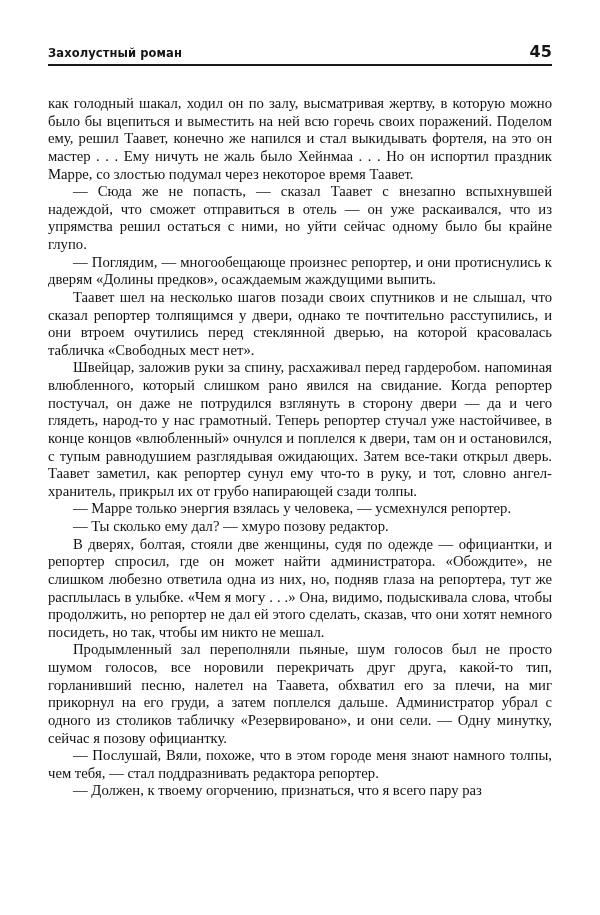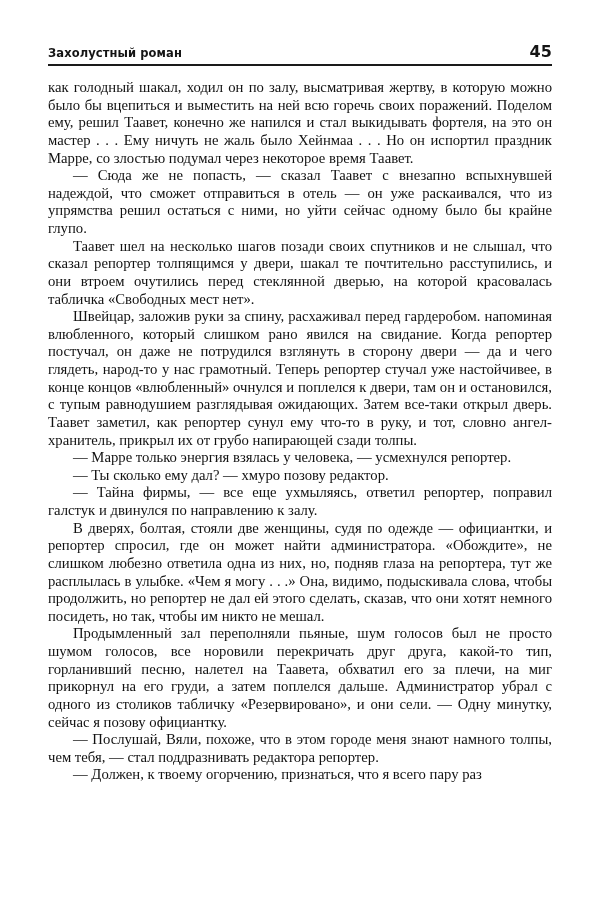--- a/index.html
+++ b/index.html
@@ -54,21 +54,21 @@
     top: 64px;
     width: 504px;
     height: 1.5px;
     background: #1a1a1a;
   }
 
   
   .textblock {
     position: absolute;
     left: 48px;
-    top: 79px;
+    top: 95px;
     width: 504px;
     font-size: 14.7px;
     line-height: 17.62px;
     text-align: justify;
     text-justify: inter-word;
     hyphens: manual;
     color: #111111;
   }
 
   .textblock p {
@@ -95,24 +95,24 @@
   <div class="running-head">
     <span class="head-title">Захолустный роман</span>
     <span class="head-folio">45</span>
   </div>
 
   <div class="head-rule"></div>
 
   <div class="textblock">
       <p class="runover">как голодный шакал, ходил он по залу, высматривая жертву, в которую можно было бы вцепиться и выместить на ней всю горечь своих поражений. Поделом ему, решил Таавет, конечно же напился и стал выкидывать фортеля, на это он мастер . . . Ему ничуть не жаль было Хейнмаа . . . Но он испортил праздник Марре, со злостью подумал через некоторое время Таавет.</p>
       <p class="dialogue">— Сюда же не попасть, — сказал Таавет с внезапно вспыхнувшей надеждой, что сможет отправиться в отель — он уже раскаивался, что из упрямства решил остаться с ними, но уйти сейчас одному было бы крайне глупо.</p>
-      <p class="narrative">Таавет шел на несколько шагов позади своих спутников и не слышал, что сказал репортер толпящимся у двери, шакал те почтительно расступились, и они втроем очутились перед стеклянной дверью, на которой красовалась табличка «Свободных мест нет».</p>
+      <p class="dialogue">— Поглядим, — многообещающе произнес репортер, и они протиснулись к дверям «Долины предков», осаждаемым жаждущими выпить.</p>
+      <p class="narrative">Таавет шел на несколько шагов позади своих спутников и не слышал, что сказал репортер толпящимся у двери, однако те почтительно расступились, и они втроем очутились перед стеклянной дверью, на которой красовалась табличка «Свободных мест нет».</p>
       <p class="narrative">Швейцар, заложив руки за спину, расхаживал перед гардеробом. напоминая влюбленного, который слишком рано явился на свидание. Когда репортер постучал, он даже не потрудился взглянуть в сторону двери — да и чего глядеть, народ-то у нас грамотный. Теперь репортер стучал уже настойчивее, в конце концов «влюбленный» очнулся и поплелся к двери, там он и остановился, с тупым равнодушием разглядывая ожидающих. Затем все-таки открыл дверь. Таавет заметил, как репортер сунул ему что-то в руку, и тот, словно ангел-хранитель, прикрыл их от грубо напирающей сзади толпы.</p>
       <p class="dialogue">— Марре только энергия взялась у человека, — усмехнулся репортер.</p>
       <p class="dialogue">— Ты сколько ему дал? — хмуро позову редактор.</p>
-      <p class="dialogue">— Тайна фирмы, — все еще ухмыляясь, ответил репортер, поправил галстук и двинулся по направлению к залу.</p>
       <p class="narrative">В дверях, болтая, стояли две женщины, судя по одежде — официантки, и репортер спросил, где он может найти администратора. «Обождите», не слишком любезно ответила одна из них, но, подняв глаза на репортера, тут же расплылась в улыбке. «Чем я могу . . .» Она, видимо, подыскивала слова, чтобы продолжить, но репортер не дал ей этого сделать, сказав, что они хотят немного посидеть, но так, чтобы им никто не мешал.</p>
       <p class="narrative">Продымленный зал переполняли пьяные, шум голосов был не просто шумом голосов, все норовили перекричать друг друга, какой-то тип, горланивший песню, налетел на Таавета, обхватил его за плечи, на миг прикорнул на его груди, а затем поплелся дальше. Администратор убрал с одного из столиков табличку «Резервировано», и они сели. — Одну минутку, сейчас я позову официантку.</p>
       <p class="dialogue">— Послушай, Вяли, похоже, что в этом городе меня знают намного толпы, чем тебя, — стал поддразнивать редактора репортер.</p>
       <p class="dialogue">— Должен, к твоему огорчению, признаться, что я всего пару раз</p>
     </div>
 
 </div>
 
 </body></html>

